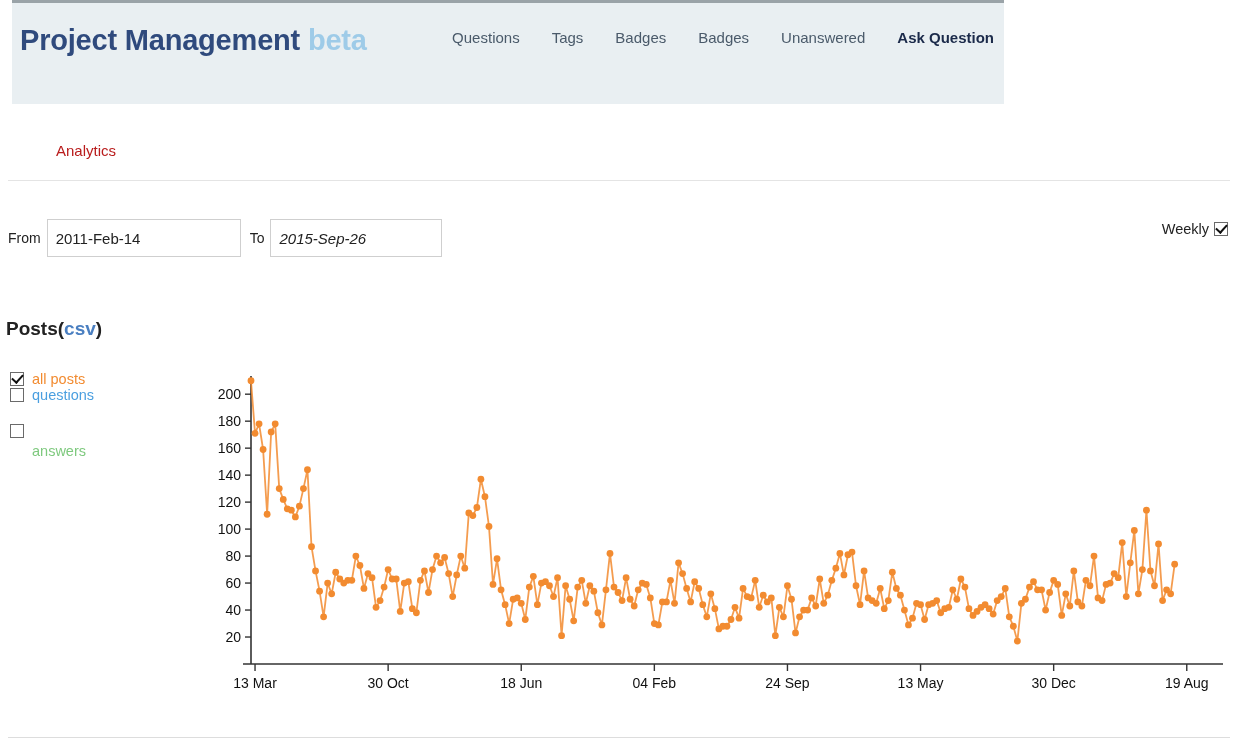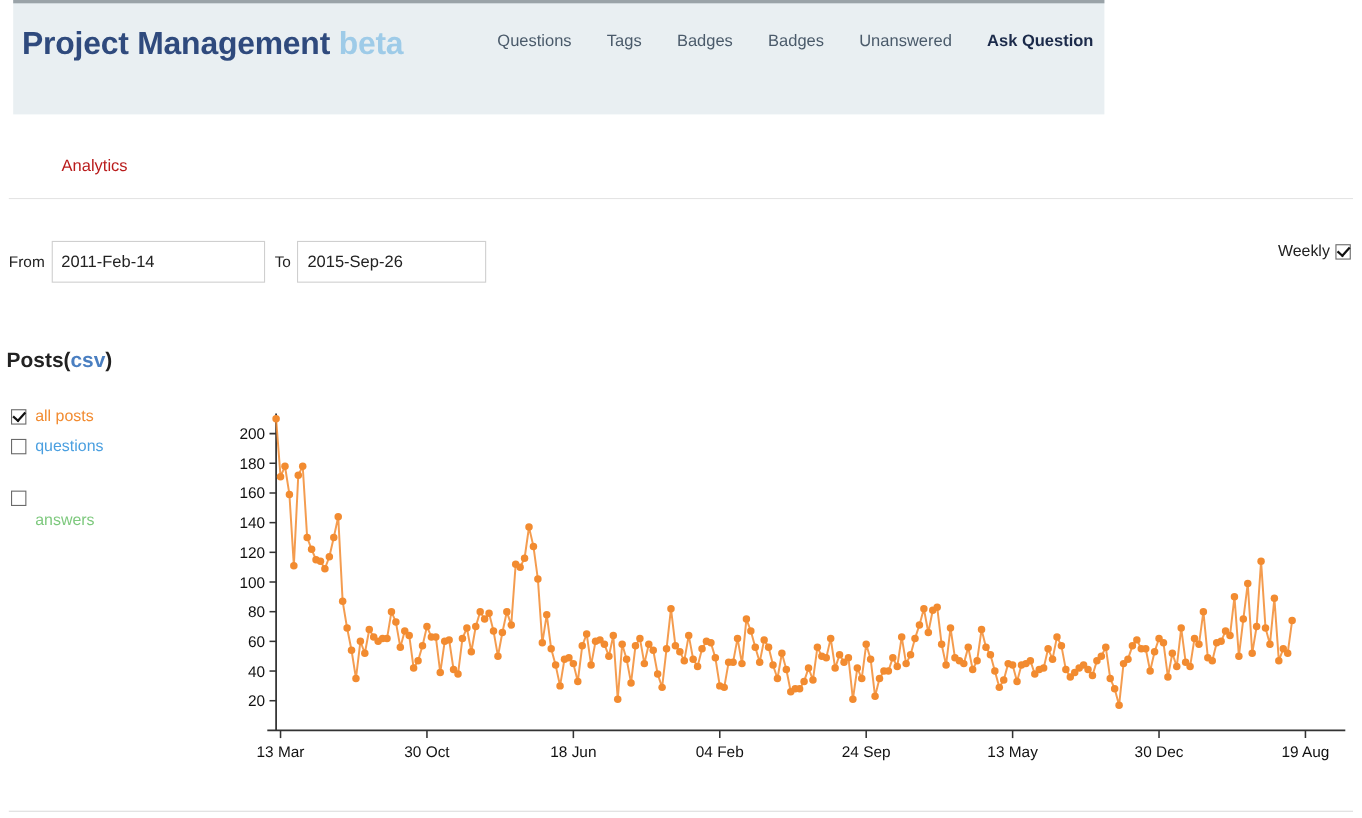--- a/index.html
+++ b/index.html
@@ -118,21 +118,21 @@
     font-family: "Liberation Sans", sans-serif;
     font-size: 15px;
     color: #222;
     border: 1px solid #cfcfcf;
     background: #fff;
     padding: 6px 8px;
     box-sizing: border-box;
     outline: none;
   }
   #from-input { width: 194px; height: 38px; }
-  #to-input   { width: 172px; height: 38px; }
+  #to-input   { width: 172px; height: 38px; font-style: italic; }
   .to-lbl { padding: 0 7px 0 9px; }
 
   .beta-dates {
     position: absolute;
     left: 8px; top: 271px;
     font-size: 13.5px;
     color: #222;
     white-space: nowrap;
   }
   .beta-dates a {
@@ -180,21 +180,21 @@
     color: #4a7fc1;
     text-decoration: none;
     margin-top: 32px;
   }
 
   .series-legend {
     position: absolute;
     left: 10px; top: 371px;
     display: flex;
     flex-direction: column;
-    gap: 11px;
+    gap: 0;
   }
   .series-item {
     display: flex;
     align-items: center;
     gap: 8px;
     font-size: 14.5px;
     cursor: pointer;
   }
 
   

